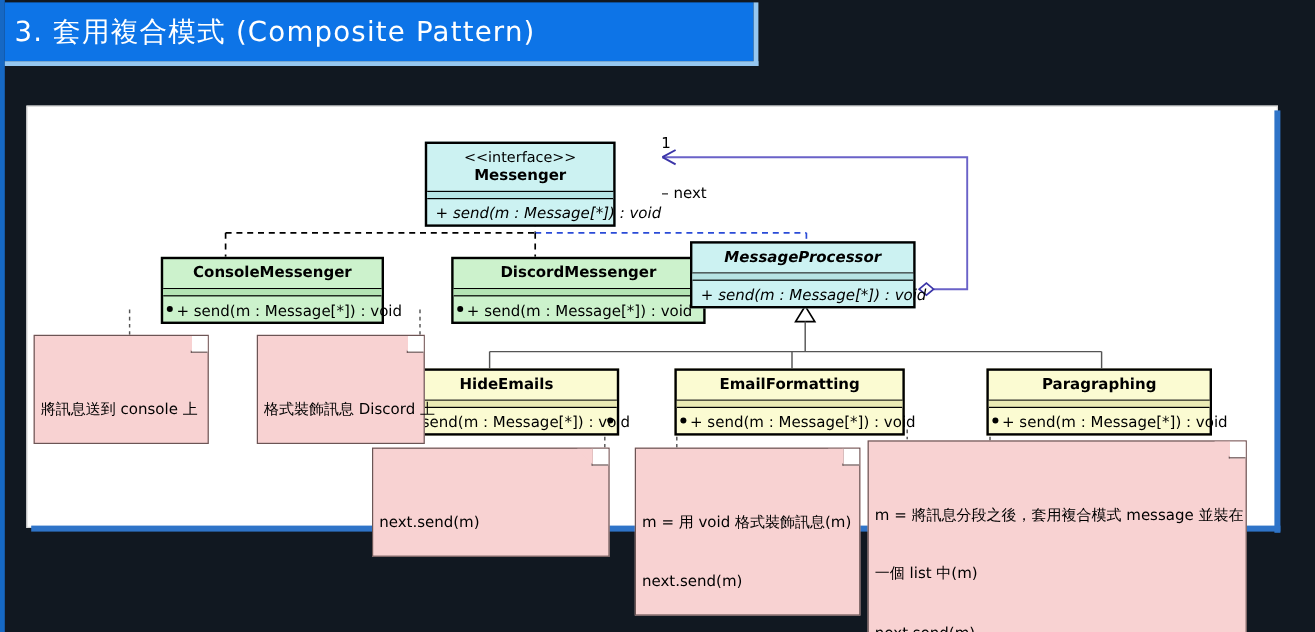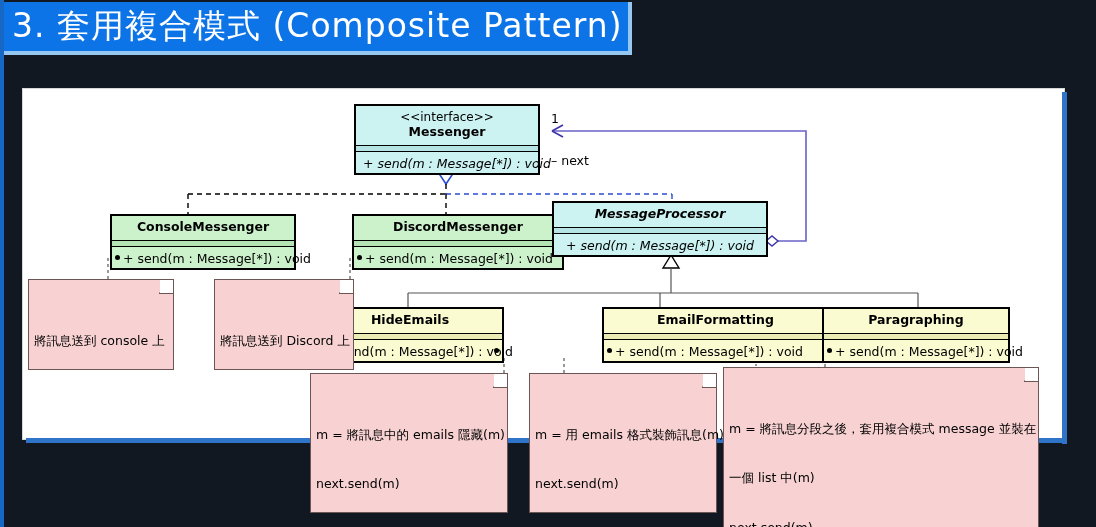--- a/index.html
+++ b/index.html
@@ -18,21 +18,21 @@
   
   .title-bar{
     position:absolute;left:4px;top:2px;width:624px;height:49px;
     background:#0d74e7;
     box-sizing:border-box;
     display:flex;align-items:center;
     padding-left:8px;
   }
   .title-bar .title-text{
     color:#ffffff;
-    font-size:33px;
+    font-size:23px;
     letter-spacing:1px;
     font-family:"DejaVu Sans","Liberation Sans",sans-serif;
     white-space:nowrap;
   }
   .title-edge-b{
     position:absolute;left:4px;top:51px;width:628px;height:4px;
     background:#96c7f0;
   }
   .title-edge-r{
     position:absolute;left:628px;top:2px;width:4px;height:53px;
@@ -78,21 +78,21 @@
     border-bottom:1px solid #000;
   }
   .uml .row{
     padding:4px 7px 2px 7px;
     white-space:nowrap;
     position:relative;
     line-height:1.2;
   }
   .cyan{background:#ccf2f2;}
   .cyan .sep{background:#b6e4e4;}
-  .green{background:#ccf2cc;}
+  .green{background:#ccf2cc;margin-left:24px;}
   .green .sep{background:#b4e4b4;}
   .yellow{background:#fbfbd2;}
   .yellow .sep{background:#ebebb4;}
   .italic{font-style:italic;}
   .stereo{font-weight:normal;font-size:12px;}
   
   .dot{
     position:absolute;width:5px;height:5px;border-radius:50%;
     background:#000;top:50%;margin-top:-2px;
   }
@@ -177,21 +177,21 @@
   <path d="M552,131 L563,125 M552,131 L563,137" stroke="#3b35a8" stroke-width="1.6" fill="none"></path>
 
   <path d="M108,258 L108,280" stroke="#555" stroke-width="1.2" fill="none" stroke-dasharray="3,3"></path>
   <path d="M350,258 L350,280" stroke="#555" stroke-width="1.2" fill="none" stroke-dasharray="3,3"></path>
   <path d="M504,358 L504,374" stroke="#555" stroke-width="1.2" fill="none" stroke-dasharray="3,3"></path>
   <path d="M564,358 L564,374" stroke="#555" stroke-width="1.2" fill="none" stroke-dasharray="3,3"></path>
   <path d="M756,358 L756,366" stroke="#555" stroke-width="1.2" fill="none" stroke-dasharray="3,3"></path>
   <path d="M825,358 L825,368" stroke="#555" stroke-width="1.2" fill="none" stroke-dasharray="3,3"></path>
 </svg>
 
-<div class="uml cyan" style="left:354px;top:104px;width:186px;">
+<div class="uml cyan" style="left:354px;top:118px;width:159px;">
   <div class="hdr">
     <span class="stereo">&lt;&lt;interface&gt;&gt;</span><br>
     <span>Messenger</span>
   </div>
   <div class="sep"></div>
   <div class="row italic" style="text-align:center;">
     <span>+ send(m : Message[*]) : void</span>
   </div>
 </div>
 
@@ -210,42 +210,42 @@
   <div class="hdr">
     <span>DiscordMessenger</span>
   </div>
   <div class="sep"></div>
   <div class="row padl">
     <span class="dot l"></span>
     <span>+ send(m : Message[*]) : void</span>
   </div>
 </div>
 
-<div class="uml cyan" style="left:552px;top:201px;width:216px;">
+<div class="uml cyan" style="left:575px;top:201px;width:188px;">
   <div class="hdr italic">
     <span>MessageProcessor</span>
   </div>
   <div class="sep"></div>
   <div class="row italic" style="text-align:center;">
     <span>+ send(m : Message[*]) : void</span>
   </div>
 </div>
 
-<div class="uml yellow" style="left:316px;top:307px;width:188px;">
+<div class="uml yellow" style="left:328px;top:307px;width:188px;">
   <div class="hdr">
     <span>HideEmails</span>
   </div>
   <div class="sep"></div>
   <div class="row padr">
     <span>+ send(m : Message[*]) : void</span>
     <span class="dot r"></span>
   </div>
 </div>
 
-<div class="uml yellow" style="left:562px;top:307px;width:227px;margin-left:40px;">
+<div class="uml yellow" style="left:562px;top:307px;width:192px;">
   <div class="hdr">
     <span>EmailFormatting</span>
   </div>
   <div class="sep"></div>
   <div class="row padl">
     <span class="dot l"></span>
     <span>+ send(m : Message[*]) : void</span>
   </div>
 </div>
 
@@ -263,32 +263,31 @@
 <div class="edge-lbl" style="left:551px;top:111px;">1</div>
 <div class="edge-lbl" style="left:551px;top:153px;">– next</div>
 
 <div class="note" style="left:28px;top:279px;width:146px;">
   <span class="fold"></span>
   <span class="note-line">將訊息送到 console 上</span>
 </div>
 
 <div class="note" style="left:214px;top:279px;width:140px;">
   <span class="fold"></span>
-  <span class="note-line">將訊息送到 Discord 上</span>
+  <span class="note-line">格式裝飾訊息 Discord 上</span>
 </div>
 
 <div class="note" style="left:310px;top:373px;width:198px;">
   <span class="fold"></span>
-  <span class="note-line">m = 將訊息中的 emails 隱藏(m)</span>
   <span class="note-line">next.send(m)</span>
 </div>
 
 <div class="note" style="left:529px;top:373px;width:188px;">
   <span class="fold"></span>
-  <span class="note-line">m = 用 emails 格式裝飾訊息(m)</span>
+  <span class="note-line">m = 用 void 格式裝飾訊息(m)</span>
   <span class="note-line">next.send(m)</span>
 </div>
 
 <div class="note" style="left:723px;top:367px;width:316px;">
   <span class="fold"></span>
   <span class="note-line">m = 將訊息分段之後，套用複合模式 message 並裝在</span>
   <span class="note-line">一個 list 中(m)</span>
   <span class="note-line">next.send(m)</span>
 </div>
 

